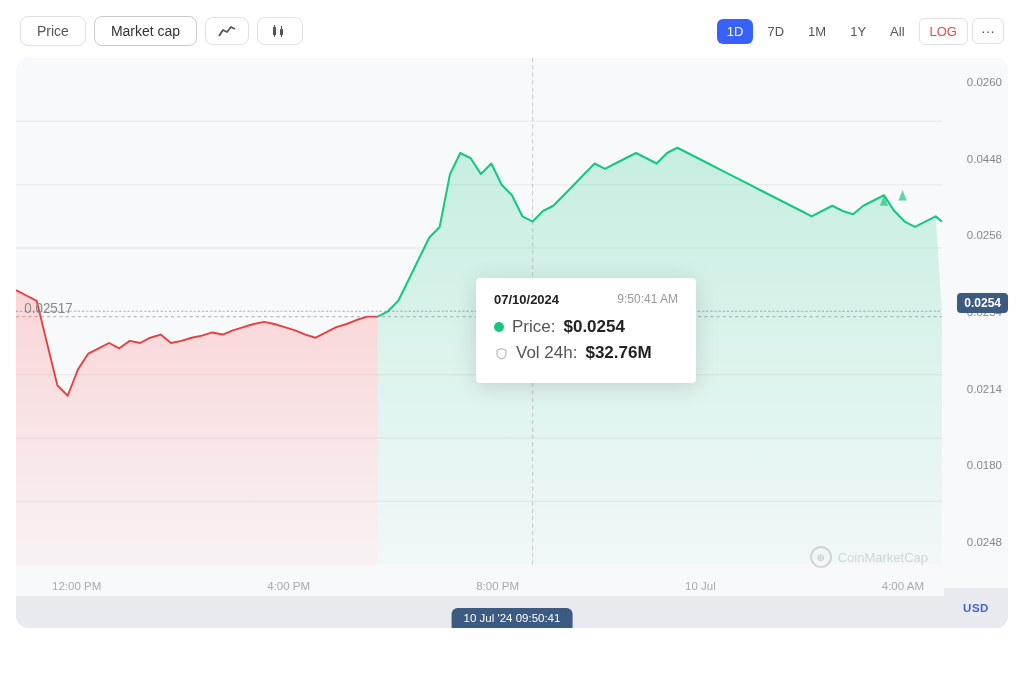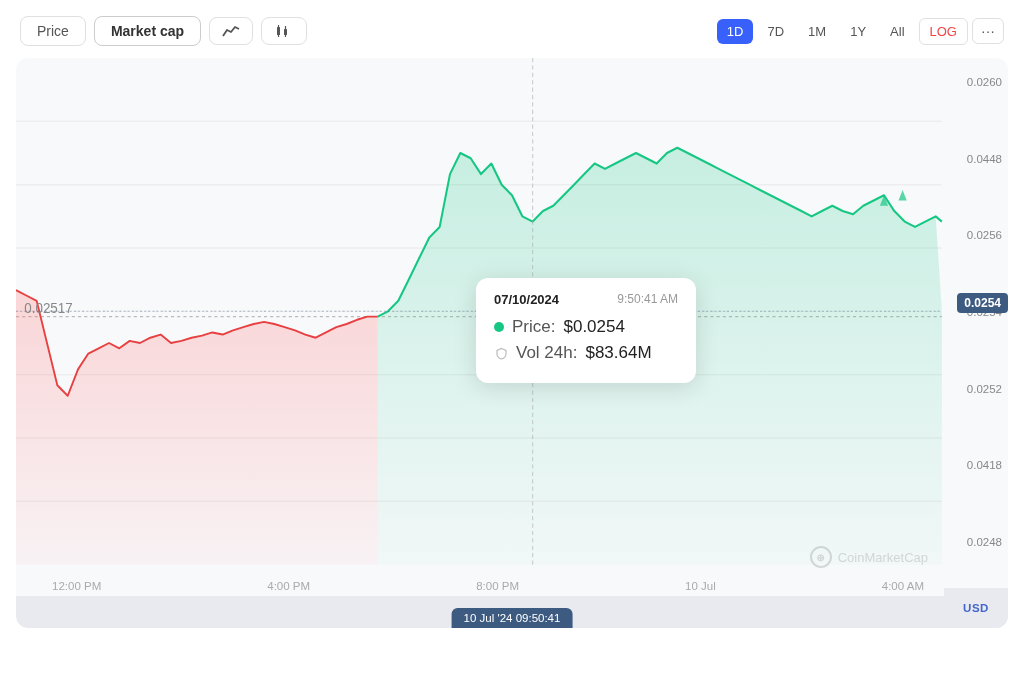--- a/index.html
+++ b/index.html
@@ -35,21 +35,21 @@
       padding: 6px 16px;
       font-size: 14px;
       font-weight: 500;
       color: #555;
       cursor: pointer;
     }
     .tab-btn.active {
       background: #fff;
       border-color: #ccc;
       color: #333;
-      font-weight: 700;
+      font-weight: 400;
     }
     .icon-btn {
       border: 1.5px solid #e0e0e0;
       border-radius: 8px;
       background: #fff;
       padding: 6px 12px;
       cursor: pointer;
       color: #555;
       font-size: 16px;
       display: flex;
@@ -117,21 +117,21 @@
       padding: 18px 6px 80px 0;
       font-size: 11.5px;
       color: #888;
       text-align: right;
     }
     .tooltip {
       position: absolute;
       top: 220px;
       left: 460px;
       background: #fff;
-      border-radius: 12px;
+      border-radius: 4px;
       box-shadow: 0 4px 24px rgba(0,0,0,0.13);
       padding: 14px 18px;
       min-width: 220px;
       z-index: 10;
     }
     .tooltip-header {
       display: flex;
       justify-content: space-between;
       margin-bottom: 10px;
     }
@@ -166,21 +166,21 @@
       display: flex;
       align-items: center;
       justify-content: center;
       color: #aaa;
       font-size: 13px;
     }
     .tooltip-label {
       color: #555;
     }
     .tooltip-value {
-      font-weight: 400;
+      font-weight: 700;
       color: #222;
     }
     .x-axis-labels {
       position: absolute;
       bottom: 36px;
       left: 16px;
       right: 64px;
       display: flex;
       justify-content: space-between;
       padding: 0 20px;
@@ -330,22 +330,22 @@
       <line x1="0" y1="240" x2="896" y2="240" stroke="#3d5a80" stroke-width="1" stroke-dasharray="2,2" opacity="0.4"></line>
 
       <line x1="500" y1="0" x2="500" y2="480" stroke="#aaa" stroke-width="1" stroke-dasharray="4,3" opacity="0.6"></line>
     </svg>
 
     <div class="y-axis-labels">
       <span>0.0260</span>
       <span>0.0448</span>
       <span>0.0256</span>
       <span>0.0254</span>
-      <span>0.0252</span>
-      <span>0.0418</span>
+      <span>0.0214</span>
+      <span>0.0180</span>
       <span>0.0248</span>
     </div>
 
     <div style="position:absolute; right:0; top:43%; transform:translateY(-50%); background:#3d5a80; color:#fff; font-size:12px; font-weight:600; padding:3px 7px; border-radius:4px; z-index:5;">0.0254</div>
 
     <div class="tooltip">
       <div class="tooltip-header">
         <span class="tooltip-date">07/10/2024</span>
         <span class="tooltip-time">9:50:41 AM</span>
       </div>
@@ -354,21 +354,21 @@
         <span class="tooltip-label">Price:</span>
         <span class="tooltip-value">$0.0254</span>
       </div>
       <div class="tooltip-row">
         <span class="tooltip-vol-icon">
           <svg width="13" height="13" viewBox="0 0 13 13" fill="none">
             <path d="M6.5 1.5 L11 3.5 L11 7 C11 9.5 8.5 11.5 6.5 12 C4.5 11.5 2 9.5 2 7 L2 3.5 Z" stroke="#bbb" stroke-width="1.2" fill="none"></path>
           </svg>
         </span>
         <span class="tooltip-label">Vol 24h:</span>
-        <span class="tooltip-value">$83.64M</span>
+        <span class="tooltip-value">$32.76M</span>
       </div>
     </div>
 
     <div class="x-axis-labels">
       <span>12:00 PM</span>
       <span>4:00 PM</span>
       <span>8:00 PM</span>
       <span>10 Jul</span>
       <span>4:00 AM</span>
     </div>

